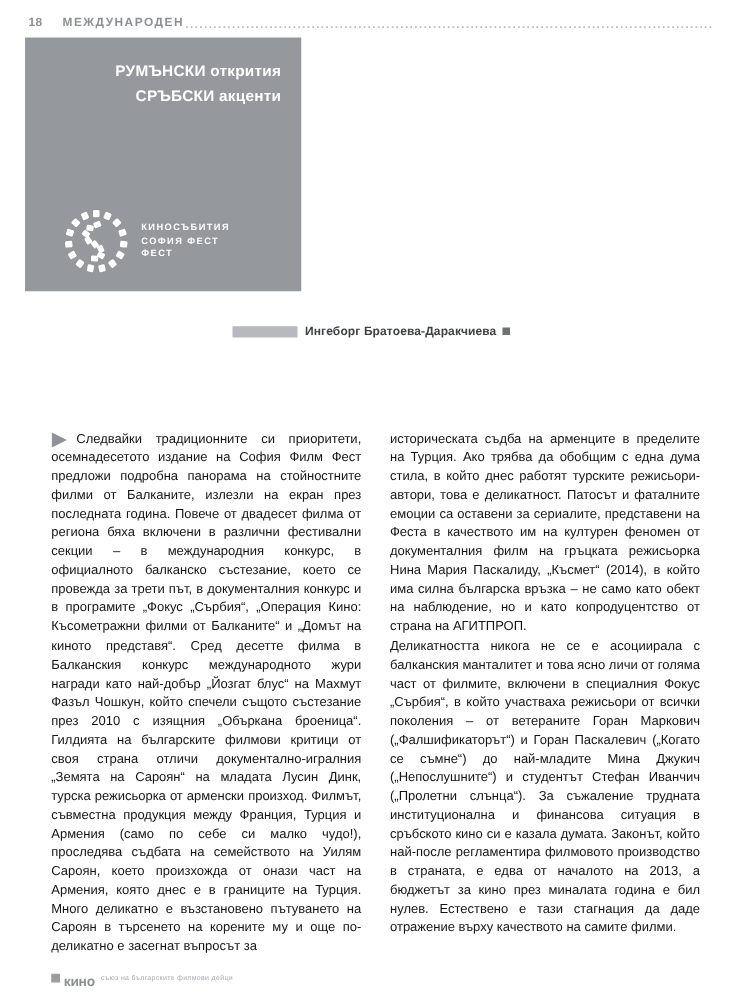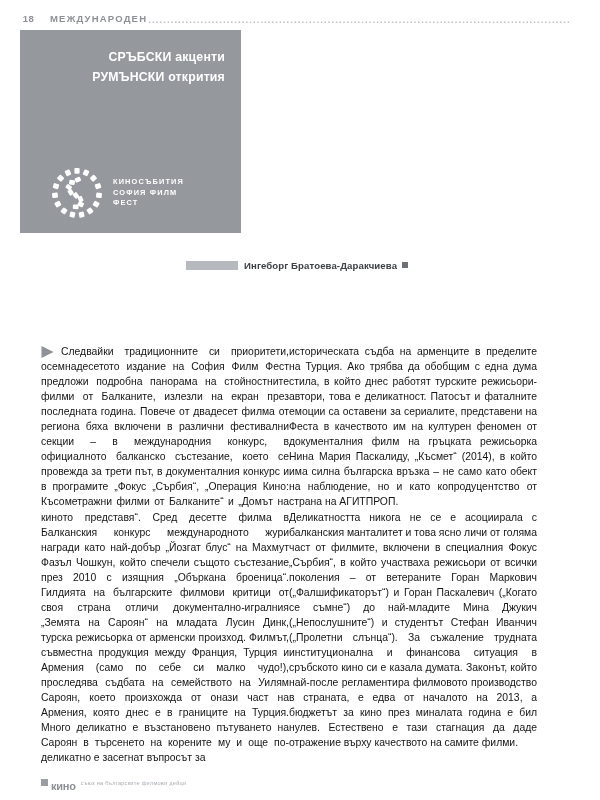--- a/index.html
+++ b/index.html
@@ -137,20 +137,21 @@
   }
 
   
   .body {
     position: absolute;
     left: 41px;
     top: 344px;
     width: 520px;
     height: 420px;
     display: flex;
+    gap: 23px;
   }
   .col {
     width: 248px;
     font-size: 10.4px;
     line-height: 15.05px;
     text-align: justify;
     text-justify: inter-word;
     color: #141414;
     hyphens: manual;
   }
@@ -201,26 +202,26 @@
 <div class="running-head">
   <div class="folio">18</div>
   <div class="head-label">МЕЖДУНАРОДЕН</div>
   <div class="head-dots">.................................................................................................................</div>
 </div>
 
 <div class="hero">
 
   <div class="hero-title">
     <span class="ln">
+      <span class="strong">РУМЪНСКИ</span>
+      <span class="light">открития</span>
+    </span>
+    <span class="ln">
       <span class="strong">СРЪБСКИ</span>
       <span class="light">акценти</span>
-    </span>
-    <span class="ln">
-      <span class="strong">РУМЪНСКИ</span>
-      <span class="light">открития</span>
     </span>
   </div>
 
   <div class="logo-wrap">
     <svg class="logo-mark" viewBox="0 0 100 100">
       <g fill="#ffffff">
 
         <g>
           <rect x="45" y="2" width="10" height="11" rx="2" transform="rotate(0 50 50)"></rect>
           <rect x="45" y="2" width="10" height="11" rx="2" transform="rotate(24 50 50)"></rect>
@@ -246,21 +247,21 @@
           <rect x="33" y="44" width="11" height="9" rx="2" transform="rotate(58 38 48)"></rect>
           <rect x="43" y="50" width="11" height="9" rx="2" transform="rotate(52 48 54)"></rect>
           <rect x="52" y="57" width="11" height="9" rx="2" transform="rotate(66 57 61)"></rect>
           <rect x="52" y="67" width="11" height="9" rx="2" transform="rotate(28 57 71)"></rect>
           <rect x="42" y="72" width="11" height="9" rx="2" transform="rotate(2 47 76)"></rect>
         </g>
       </g>
     </svg>
     <div class="logo-text">
       <span class="ln">КИНОСЪБИТИЯ</span>
-      <span class="ln">СОФИЯ ФИЛМ</span>
+      <span class="ln">СОФИЯ ФЕСТ</span>
       <span class="ln">ФЕСТ</span>
     </div>
   </div>
 </div>
 
 <div class="byline">
   <span class="byline-rule"></span>
   <span class="byline-name">Ингеборг Братоева-Даракчиева</span>
   <span class="byline-sq"></span>
 </div>

